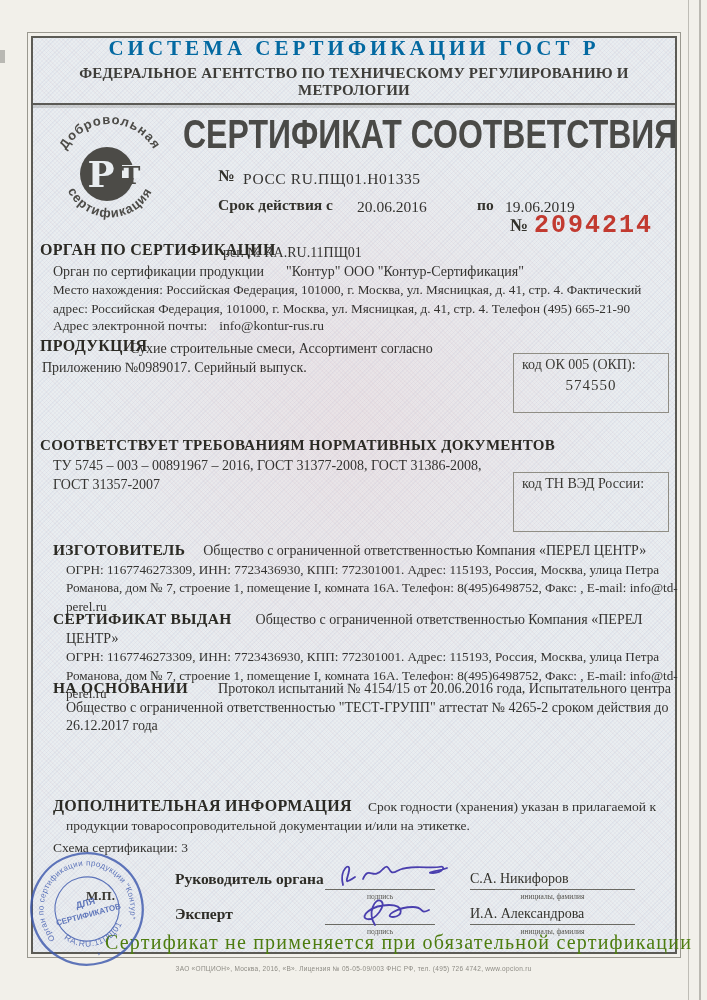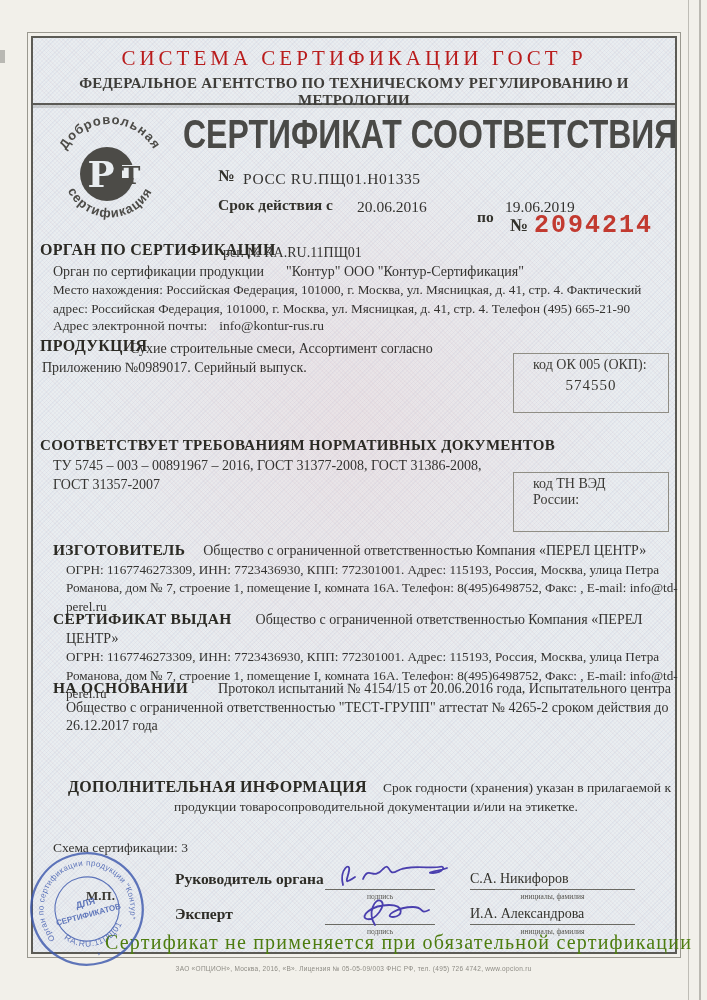--- a/index.html
+++ b/index.html
@@ -27,42 +27,42 @@
       radial-gradient(ellipse 60% 45% at 50% 42%, rgba(232,180,185,0.20), transparent 70%),
       repeating-linear-gradient(45deg, rgba(180,120,140,0.06) 0 1px, transparent 1px 3px),
       repeating-linear-gradient(-45deg, rgba(120,140,190,0.08) 0 1px, transparent 1px 3px);
   }
   .hdr-box{
     position:absolute;left:31px;top:36px;width:646px;height:67px;
     border-bottom:2px solid #5b5a55;
     box-shadow:0 3px 0 0 rgba(100,100,95,.22);
     text-align:center;
   }
-  .hdr-l1{margin-top:10px;font-size:21px;font-weight:normal;letter-spacing:4px;color:#b91c1c;}
+  .hdr-l1{font-size:21px;font-weight:bold;letter-spacing:4px;color:#0369a1;}
   .hdr-l2{margin-top:4px;font-size:15px;font-weight:bold;letter-spacing:.2px;color:#3e3d39;}
   .abs{position:absolute;}
   .title{
     left:183px;top:112px;
     font-family:"Liberation Sans", sans-serif;font-weight:bold;
     font-size:40px;color:#4a4a47;letter-spacing:0;
     transform:scaleX(.8);transform-origin:left top;white-space:nowrap;
   }
   .lbl-b{font-weight:bold;color:#33322c;}
   .serif15{font-size:15.5px;}
   .serif16{font-size:16.5px;}
   .red-num{
     font-family:"Liberation Mono", monospace;font-weight:bold;
     font-size:25px;letter-spacing:2px;color:#c23a30;white-space:nowrap;
   }
   .sec-h{font-weight:bold;font-size:15.5px;color:#2b2a24;letter-spacing:.3px;}
   .body-t{font-size:13.2px;line-height:18.5px;color:#343330;}
   .sec-p{padding-left:13px;text-indent:-13px;margin:0;}
   .code-box{
     border:1px solid #8f8d84;box-sizing:border-box;
-    font-size:14px;color:#3a3934;padding:3px 19px;
+    font-size:14px;color:#3a3934;padding:3px 8px;
   }
   .code-val{text-align:center;margin-top:4px;font-size:15px;letter-spacing:1px;}
   .sig-role{font-weight:bold;font-size:15.5px;color:#2e2d27;white-space:nowrap;}
   .sig-line{border-bottom:1px solid #6a6962;height:0;}
   .sig-cap{font-size:7.5px;color:#55544e;text-align:center;}
   .sig-name{font-size:14px;color:#33322c;white-space:nowrap;}
   .disclaimer{font-size:20px;letter-spacing:1.2px;color:#4d7c0f;white-space:nowrap;}
   .print-footer{
     left:0;top:965px;width:707px;text-align:center;
     font-family:"Liberation Sans", sans-serif;font-size:6.5px;color:#8d8b84;letter-spacing:.3px;
@@ -108,21 +108,21 @@
     <text x="85" y="74" font-family="DejaVu Serif, serif" font-weight="bold" font-size="25" fill="#4c4b47" text-anchor="middle">Т</text>
   </svg>
 
   <div class="abs title">СЕРТИФИКАТ СООТВЕТСТВИЯ</div>
 
   <div class="abs lbl-b serif16" style="left:218px;top:166px;">№</div>
   <div class="abs serif15" style="left:243px;top:170px;letter-spacing:.6px;">РОСС RU.ПЩ01.Н01335</div>
 
   <div class="abs lbl-b serif15" style="left:218px;top:196px;">Срок действия с</div>
   <div class="abs serif15" style="left:357px;top:198px;">20.06.2016</div>
-  <div class="abs lbl-b serif15" style="left:477px;top:208px;">по</div>
+  <div class="abs lbl-b serif15" style="left:477px;top:196px;">по</div>
   <div class="abs serif15" style="left:505px;top:198px;">19.06.2019</div>
 
   <div class="abs lbl-b" style="left:510px;top:215px;font-size:18px;">№</div>
   <div class="abs red-num" style="left:534px;top:211px;">2094214</div>
 
   <div class="abs sec-h" style="left:40px;top:241px;font-size:16px;">ОРГАН ПО СЕРТИФИКАЦИИ</div>
   <div class="abs body-t" style="left:223px;top:244px;font-size:14px;">рег. № RA.RU.11ПЩ01</div>
   <div class="abs body-t" style="left:53px;top:263px;font-size:14px;">
     <span>Орган по сертификации продукции</span><span style="display:inline-block;width:22px;"></span><span>"Контур" ООО "Контур-Сертификация"</span>
   </div>
@@ -152,21 +152,21 @@
 
   <div class="abs body-t sec-p" style="left:53px;top:610px;width:620px;">
     <span class="sec-h" style="margin-right:24px;">СЕРТИФИКАТ ВЫДАН</span><span style="font-size:14px;">Общество с ограниченной ответственностью Компания «ПЕРЕЛ ЦЕНТР»</span><br>
     <span>ОГРН: 1167746273309, ИНН: 7723436930, КПП: 772301001. Адрес: 115193, Россия, Москва, улица Петра Романова, дом № 7, строение 1, помещение I, комната 16А. Телефон: 8(495)6498752, Факс: , E-mail: info@td-perel.ru</span>
   </div>
 
   <div class="abs body-t sec-p" style="left:53px;top:679px;width:620px;">
     <span class="sec-h" style="margin-right:30px;">НА ОСНОВАНИИ</span><span style="font-size:14px;">Протокол испытаний № 4154/15 от 20.06.2016 года, Испытательного центра Общество с ограниченной ответственностью "ТЕСТ-ГРУПП" аттестат № 4265-2 сроком действия до 26.12.2017 года</span>
   </div>
 
-  <div class="abs body-t sec-p" style="left:53px;top:778px;width:620px;text-align:center;">
+  <div class="abs body-t sec-p" style="left:53px;top:797px;width:620px;">
     <span class="sec-h" style="margin-right:16px;font-size:16px;">ДОПОЛНИТЕЛЬНАЯ ИНФОРМАЦИЯ</span><span style="font-size:13.5px;">Срок годности (хранения) указан в прилагаемой к продукции товаросопроводительной документации и/или на этикетке.</span>
   </div>
   <div class="abs body-t" style="left:53px;top:839px;font-size:13.5px;">Схема сертификации: 3</div>
 
   <div class="abs mp" style="left:86px;top:888px;">М.П.</div>
 
   <svg class="abs stamp" style="left:26px;top:848px;" width="122" height="122" viewBox="0 0 160 160">
     <defs>
       <path id="stampRing" d="M 39.7,120.3 A 57,57 0 1 1 120.3,120.3"></path>
       <path id="stampReg" d="M 36,103 A 50,50 0 0 0 124,103"></path>

